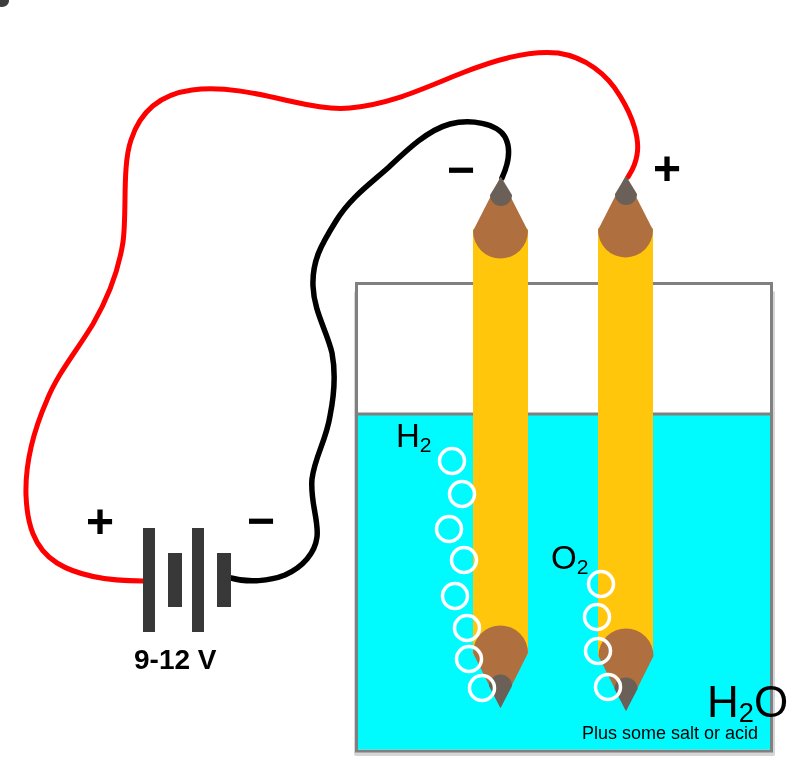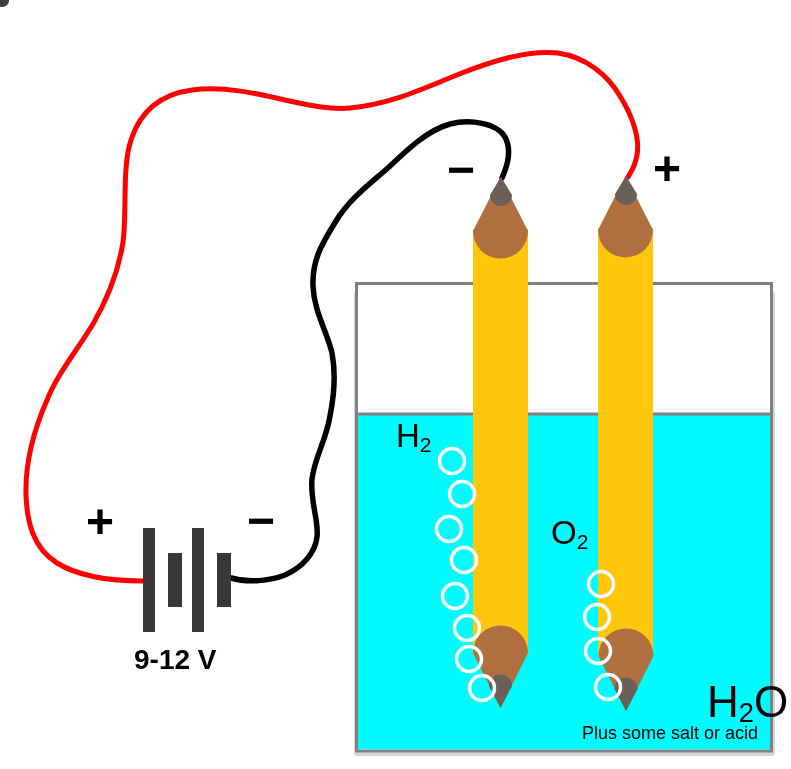--- a/index.html
+++ b/index.html
@@ -123,21 +123,21 @@
   <div class="label sign" style="left:100px; top:522px;">+</div>
   <div class="label sign" style="left:261px; top:521px;">−</div>
   <div class="label voltage" style="left:134px; top:646px;font-weight:bold;">9-12 V</div>
 
   <div class="label sign" style="left:461px; top:170px;">−</div>
   <div class="label sign" style="left:667px; top:169px;">+</div>
 
   <div class="label chem" style="left:396px; top:419px;">
     <span>H</span><span class="sub">2</span>
   </div>
-  <div class="label chem" style="left:551px; top:516px;">
+  <div class="label chem" style="left:551px; top:541px;">
     <span>O</span><span class="sub">2</span>
   </div>
 
   <div class="label chem-big" style="left:707px; top:680px;text-align:right;">
     <span>H</span><span class="sub">2</span><span>O</span>
   </div>
   <div class="label note" style="right:33px; top:724px;">Plus some salt or acid</div>
 
   <div class="corner-artifact"></div>
 </div>

